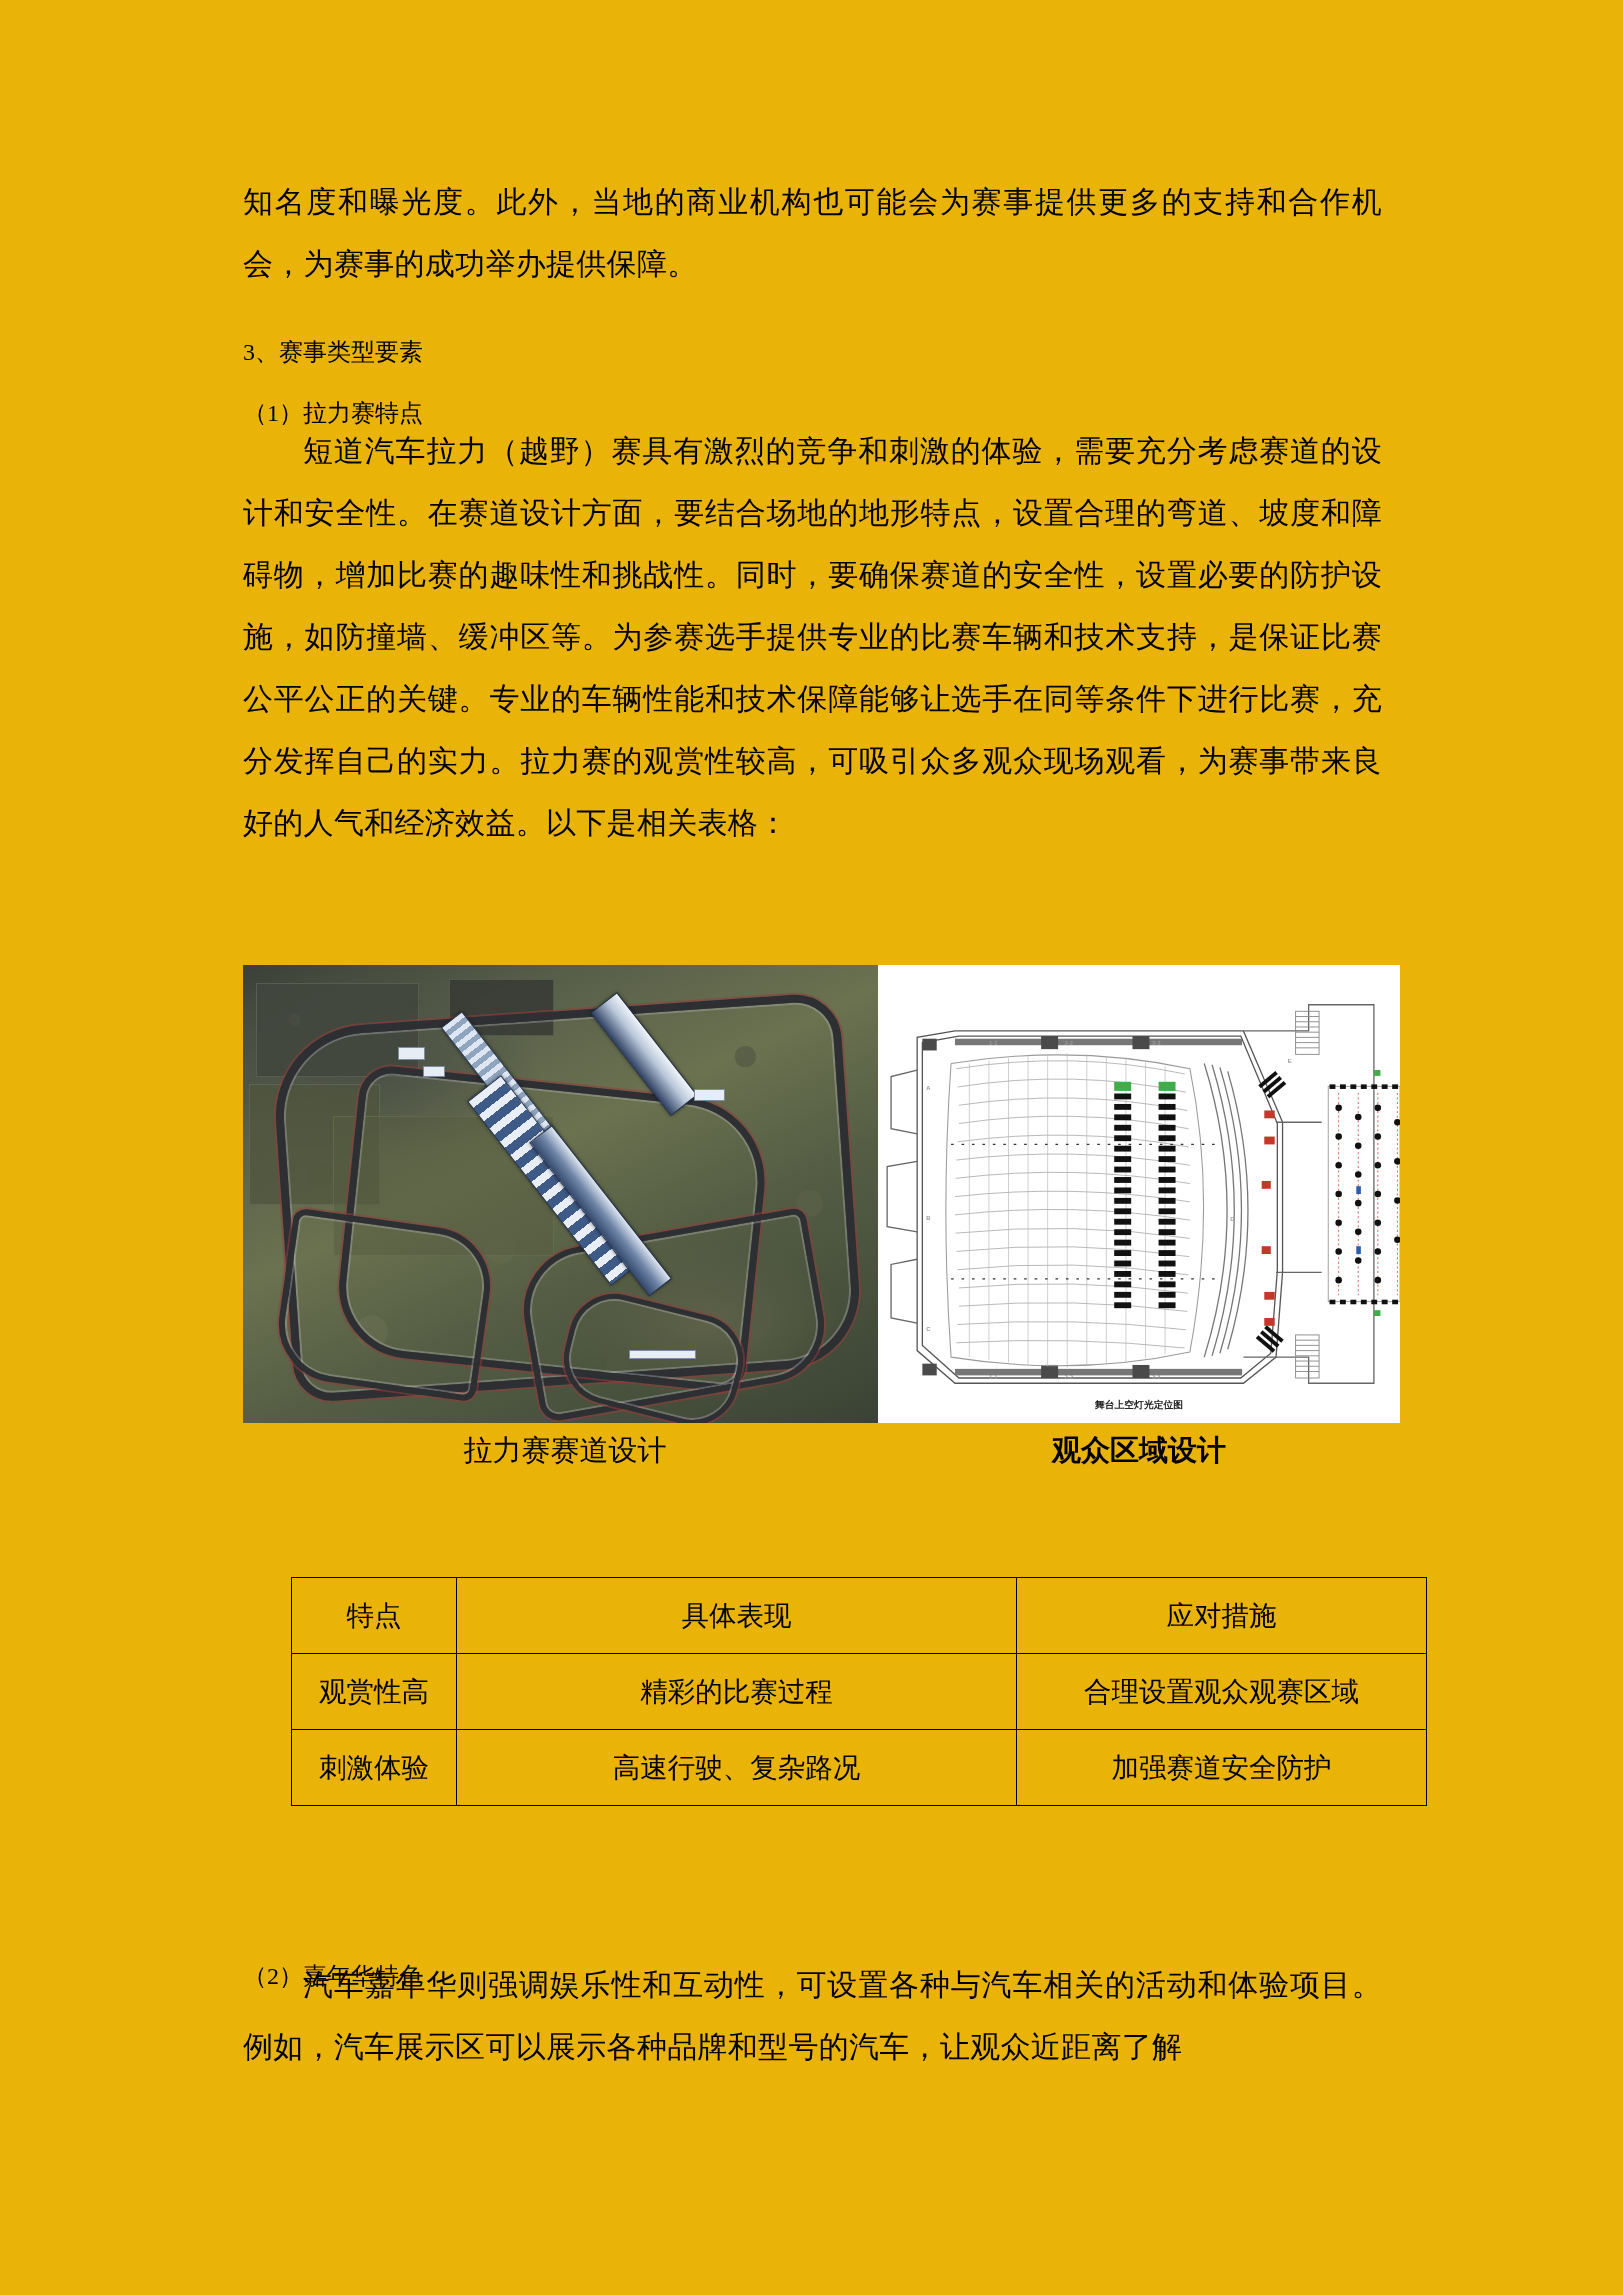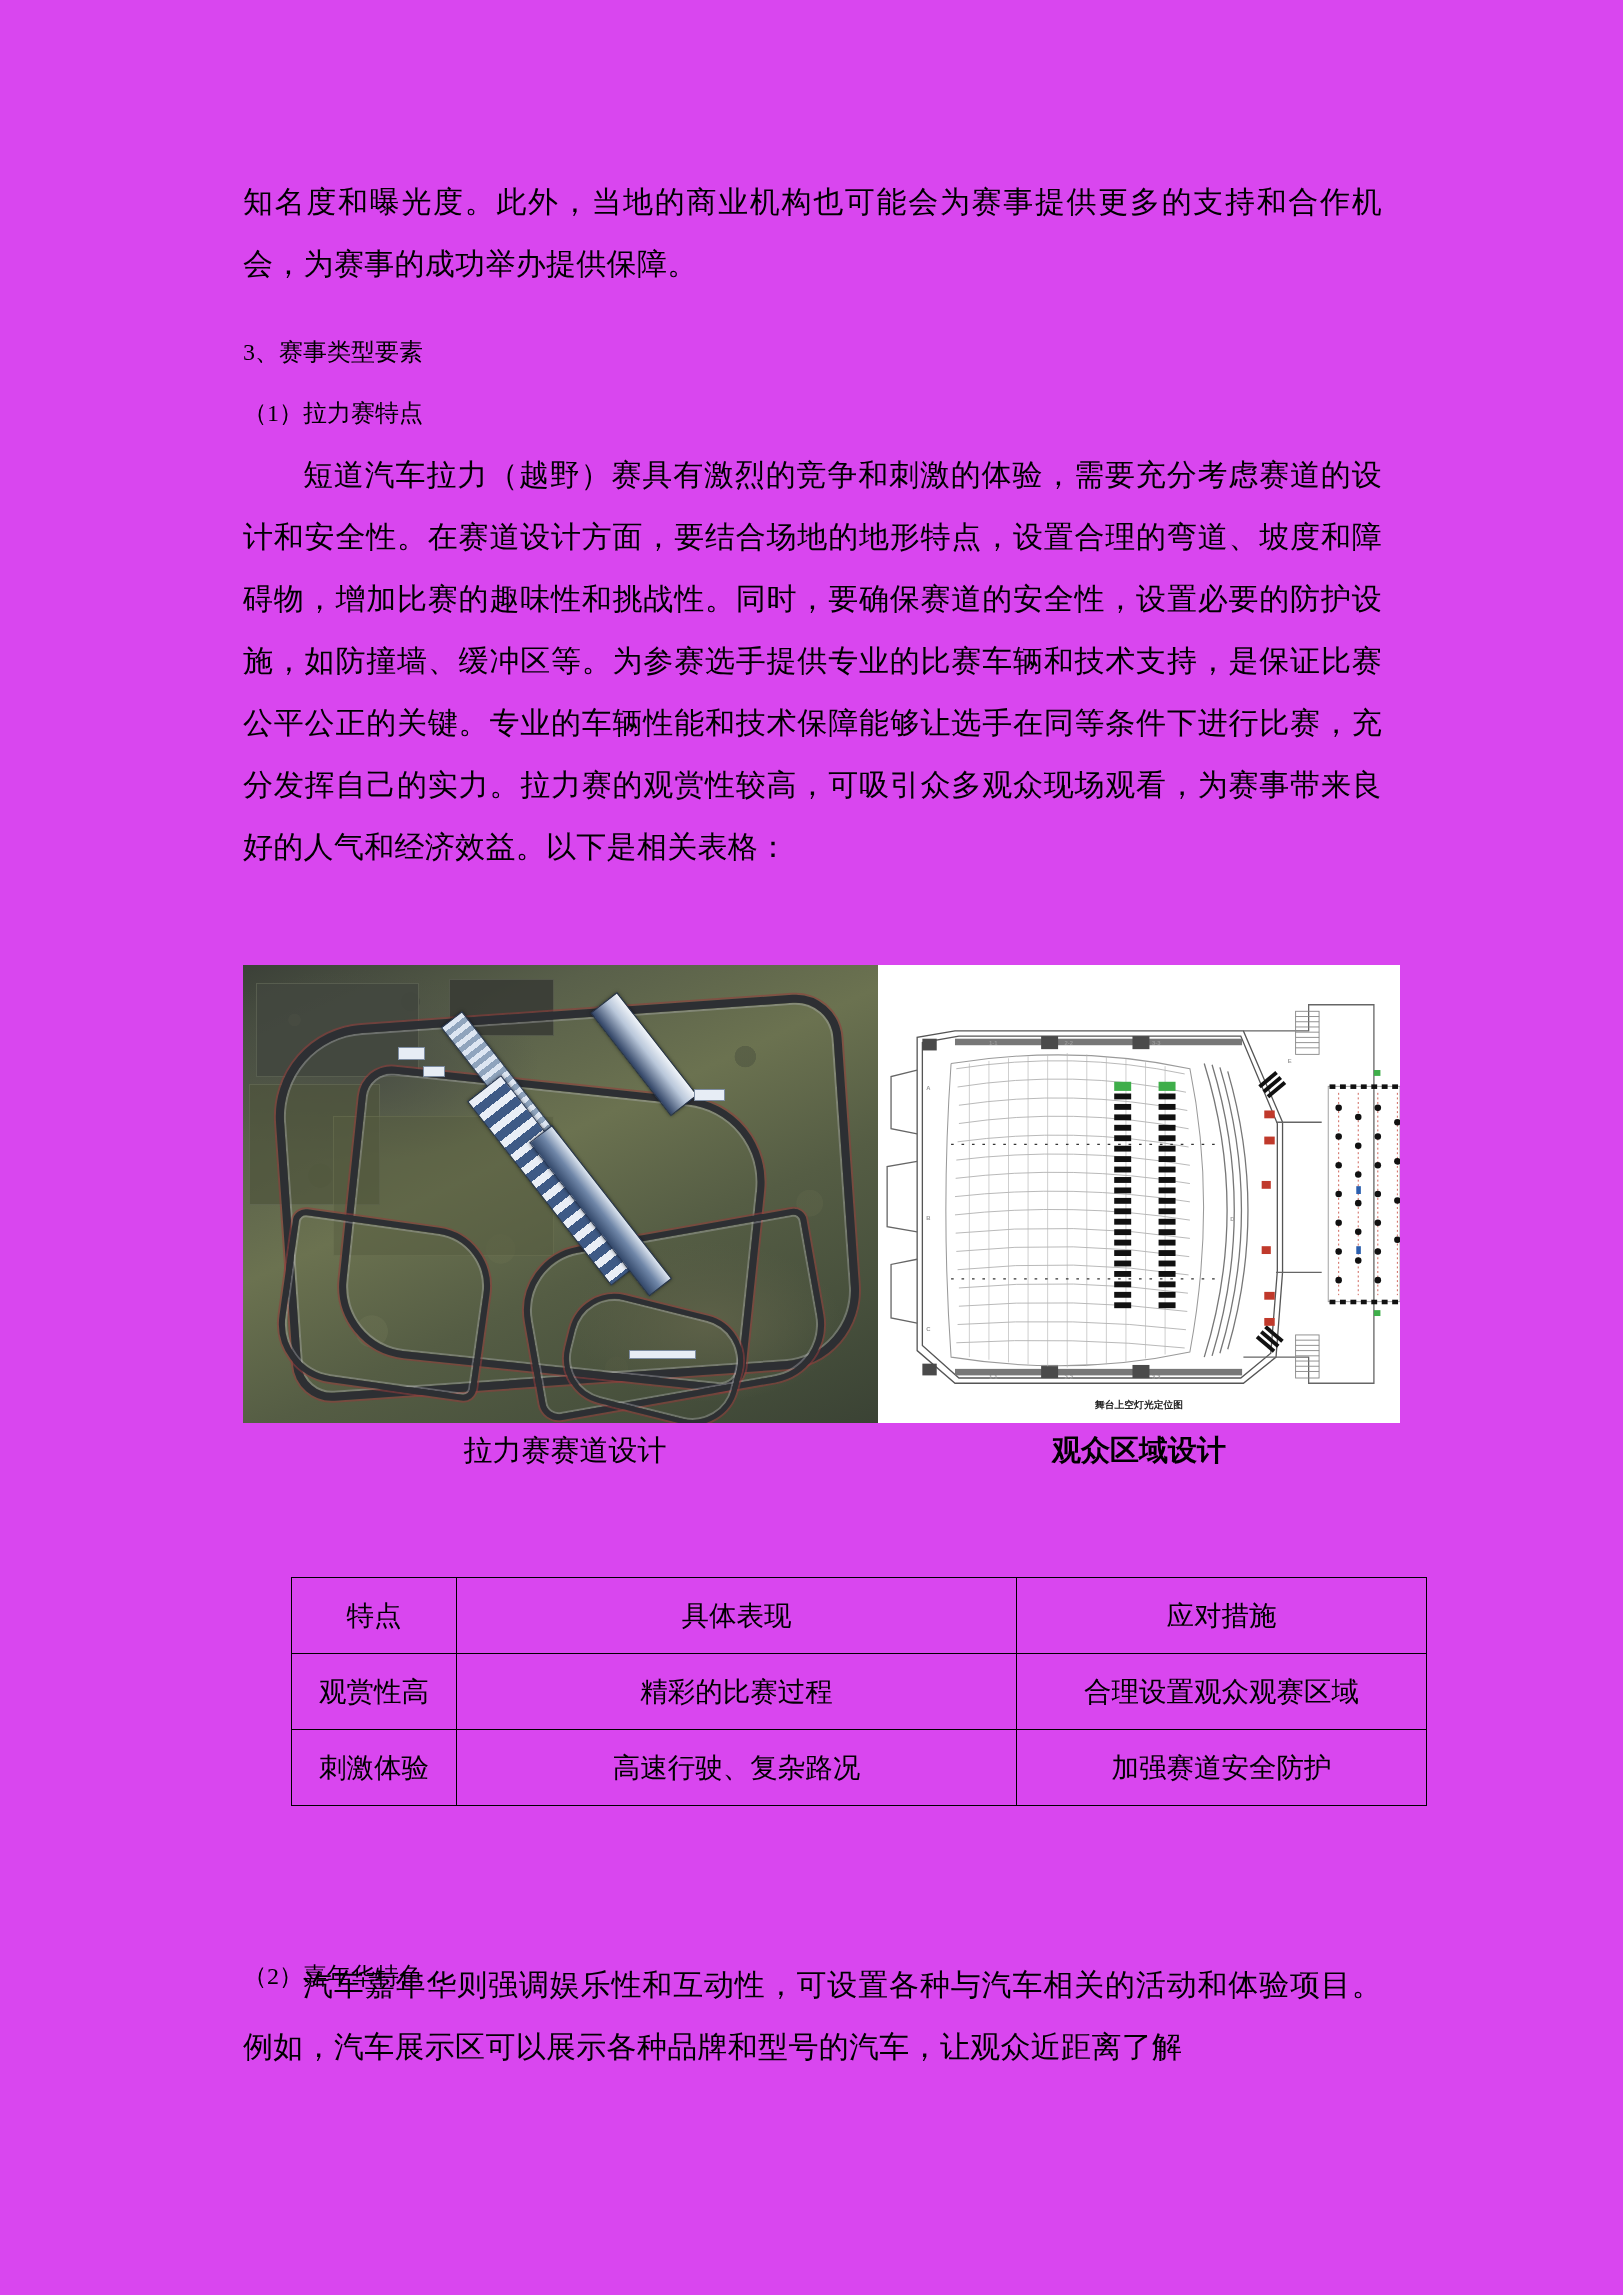--- a/index.html
+++ b/index.html
@@ -9,21 +9,21 @@
     background: #ffffff;
   }
   body {
     font-family: "Liberation Serif", "DejaVu Serif", serif;
     color: #000000;
   }
   .page {
     position: relative;
     width: 1623px;
     height: 2295px;
-    background: #d946ef;
+    background: #eab308;
     box-sizing: border-box;
     padding: 0;
     overflow: hidden;
   }
   .content {
     position: absolute;
     left: 243px;
     top: 0;
     width: 1139px;
   }
@@ -40,21 +40,21 @@
   .para.indent { text-indent: 60px; }
   .heading {
     font-size: 24px;
     line-height: 62px;
     margin: 0;
   }
 
   .block-top { position: absolute; top: 171px; left: 0; width: 1139px; }
   .block-head1 { position: absolute; top: 321px; left: 0; width: 1139px; }
   .block-head2 { position: absolute; top: 382px; left: 0; width: 1139px; }
-  .block-body { position: absolute; top: 444px; left: 0; width: 1139px; }
+  .block-body { position: absolute; top: 420px; left: 0; width: 1139px; }
   .block-bottom-1 { position: absolute; top: 1945px; left: 0; width: 1139px; }
   .block-bottom-2 { position: absolute; top: 1954px; left: 0; width: 1139px; }
 
   
   .figure-row {
     position: absolute;
     top: 965px;
     left: 0;
     width: 1139px;
     height: 458px;

